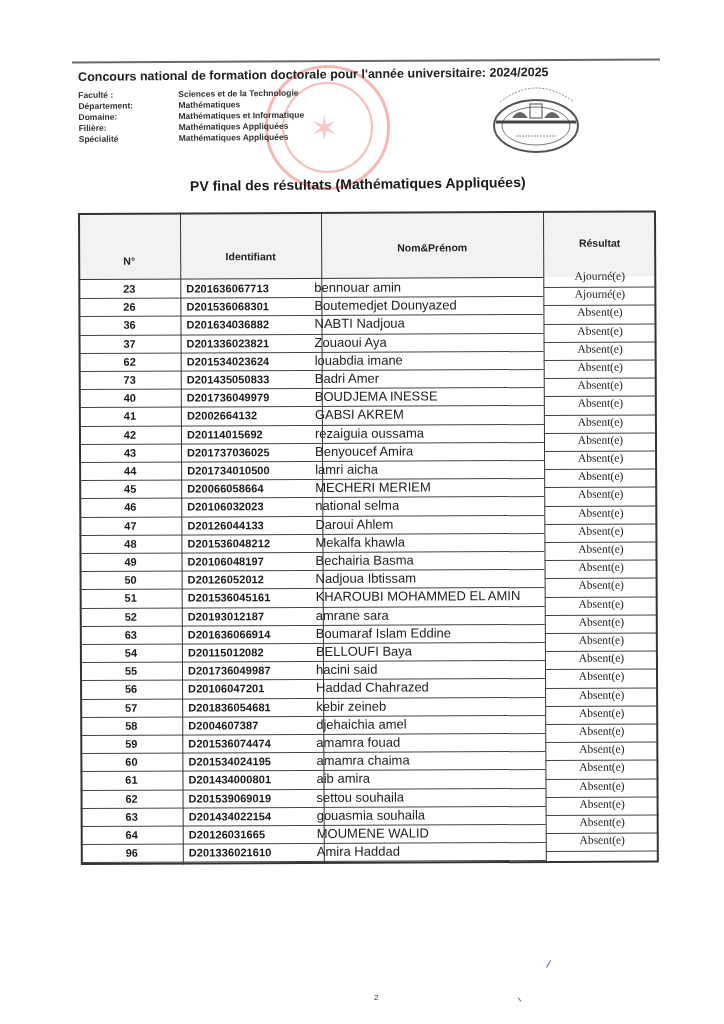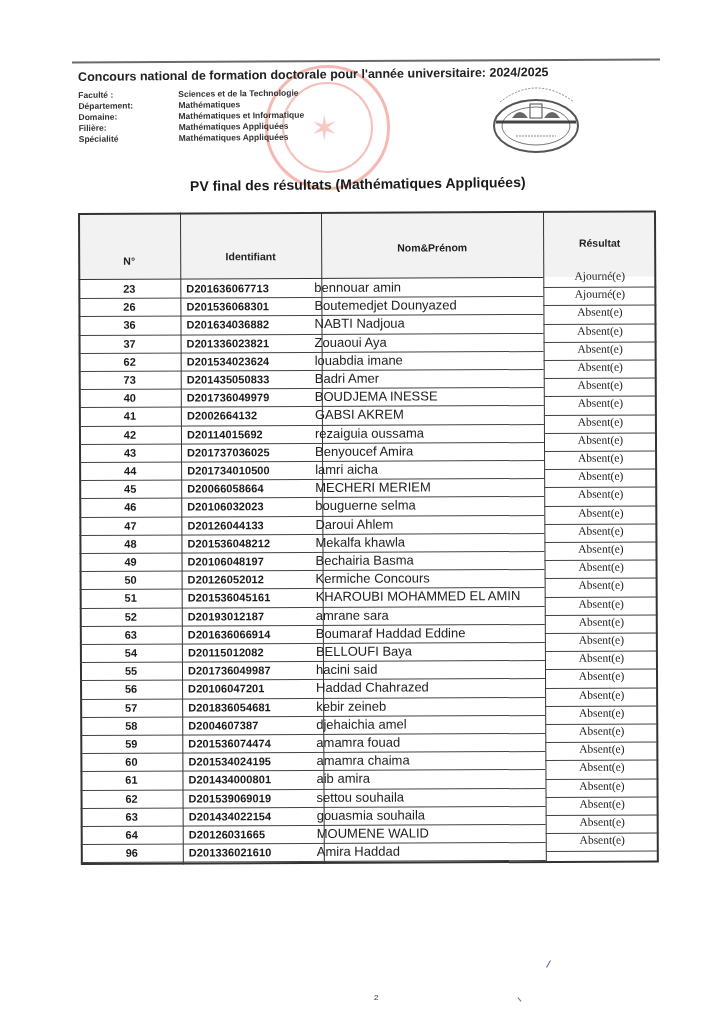--- a/index.html
+++ b/index.html
@@ -194,21 +194,21 @@
         <span class="cell-n">45</span>
         <span class="cell-id">D20066058664</span>
         <span class="cell-name">MECHERI MERIEM</span>
       </div>
       <div class="row-line" style="top: 285.4px;"></div>
       <div class="res" style="top: 259.2px;">Absent(e)</div>
       <div class="res-line" style="top: 276.4px;"></div>
       <div class="row" style="top: 285.4px;">
         <span class="cell-n">46</span>
         <span class="cell-id">D20106032023</span>
-        <span class="cell-name">bouguerne  selma</span>
+        <span class="cell-name">national  selma</span>
       </div>
       <div class="row-line" style="top: 303.6px;"></div>
       <div class="res" style="top: 277.4px;">Absent(e)</div>
       <div class="res-line" style="top: 294.6px;"></div>
       <div class="row" style="top: 303.6px;">
         <span class="cell-n">47</span>
         <span class="cell-id">D20126044133</span>
         <span class="cell-name">Daroui Ahlem</span>
       </div>
       <div class="row-line" style="top: 321.8px;"></div>
@@ -226,21 +226,21 @@
         <span class="cell-n">49</span>
         <span class="cell-id">D20106048197</span>
         <span class="cell-name">Bechairia Basma</span>
       </div>
       <div class="row-line" style="top: 358.2px;"></div>
       <div class="res" style="top: 332px;">Absent(e)</div>
       <div class="res-line" style="top: 349.2px;"></div>
       <div class="row" style="top: 358.2px;">
         <span class="cell-n">50</span>
         <span class="cell-id">D20126052012</span>
-        <span class="cell-name">Kermiche  Concours</span>
+        <span class="cell-name">Nadjoua  Ibtissam</span>
       </div>
       <div class="row-line" style="top: 376.4px;"></div>
       <div class="res" style="top: 350.2px;">Absent(e)</div>
       <div class="res-line" style="top: 367.4px;"></div>
       <div class="row" style="top: 376.4px;">
         <span class="cell-n">51</span>
         <span class="cell-id">D201536045161</span>
         <span class="cell-name">KHAROUBI MOHAMMED EL AMIN</span>
       </div>
       <div class="row-line" style="top: 394.6px;"></div>
@@ -250,21 +250,21 @@
         <span class="cell-n">52</span>
         <span class="cell-id">D20193012187</span>
         <span class="cell-name">amrane sara</span>
       </div>
       <div class="row-line" style="top: 412.8px;"></div>
       <div class="res" style="top: 386.6px;">Absent(e)</div>
       <div class="res-line" style="top: 403.8px;"></div>
       <div class="row" style="top: 412.8px;">
         <span class="cell-n">63</span>
         <span class="cell-id">D201636066914</span>
-        <span class="cell-name">Boumaraf  Haddad Eddine</span>
+        <span class="cell-name">Boumaraf  Islam Eddine</span>
       </div>
       <div class="row-line" style="top: 431px;"></div>
       <div class="res" style="top: 404.8px;">Absent(e)</div>
       <div class="res-line" style="top: 422px;"></div>
       <div class="row" style="top: 431px;">
         <span class="cell-n">54</span>
         <span class="cell-id">D20115012082</span>
         <span class="cell-name">BELLOUFI Baya</span>
       </div>
       <div class="row-line" style="top: 449.2px;"></div>

